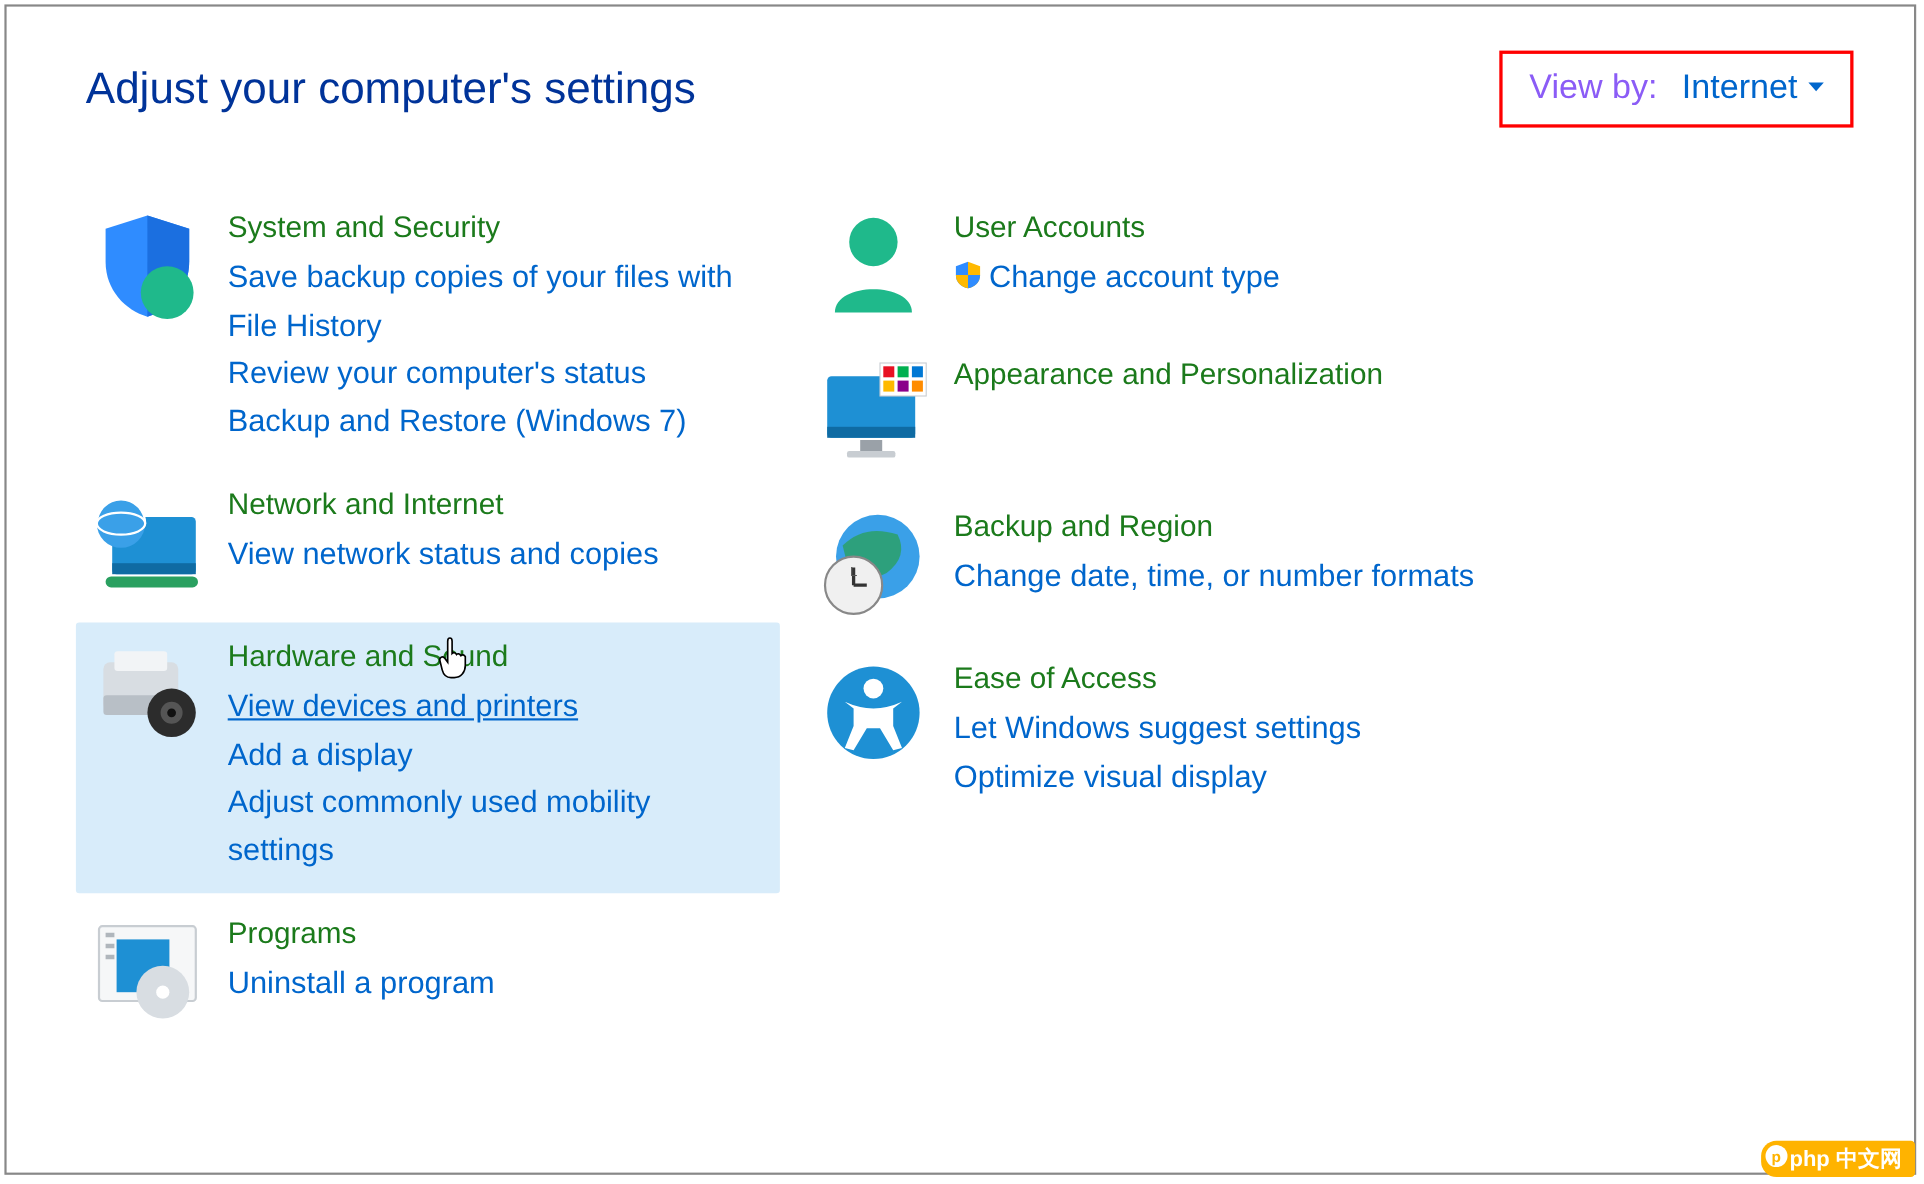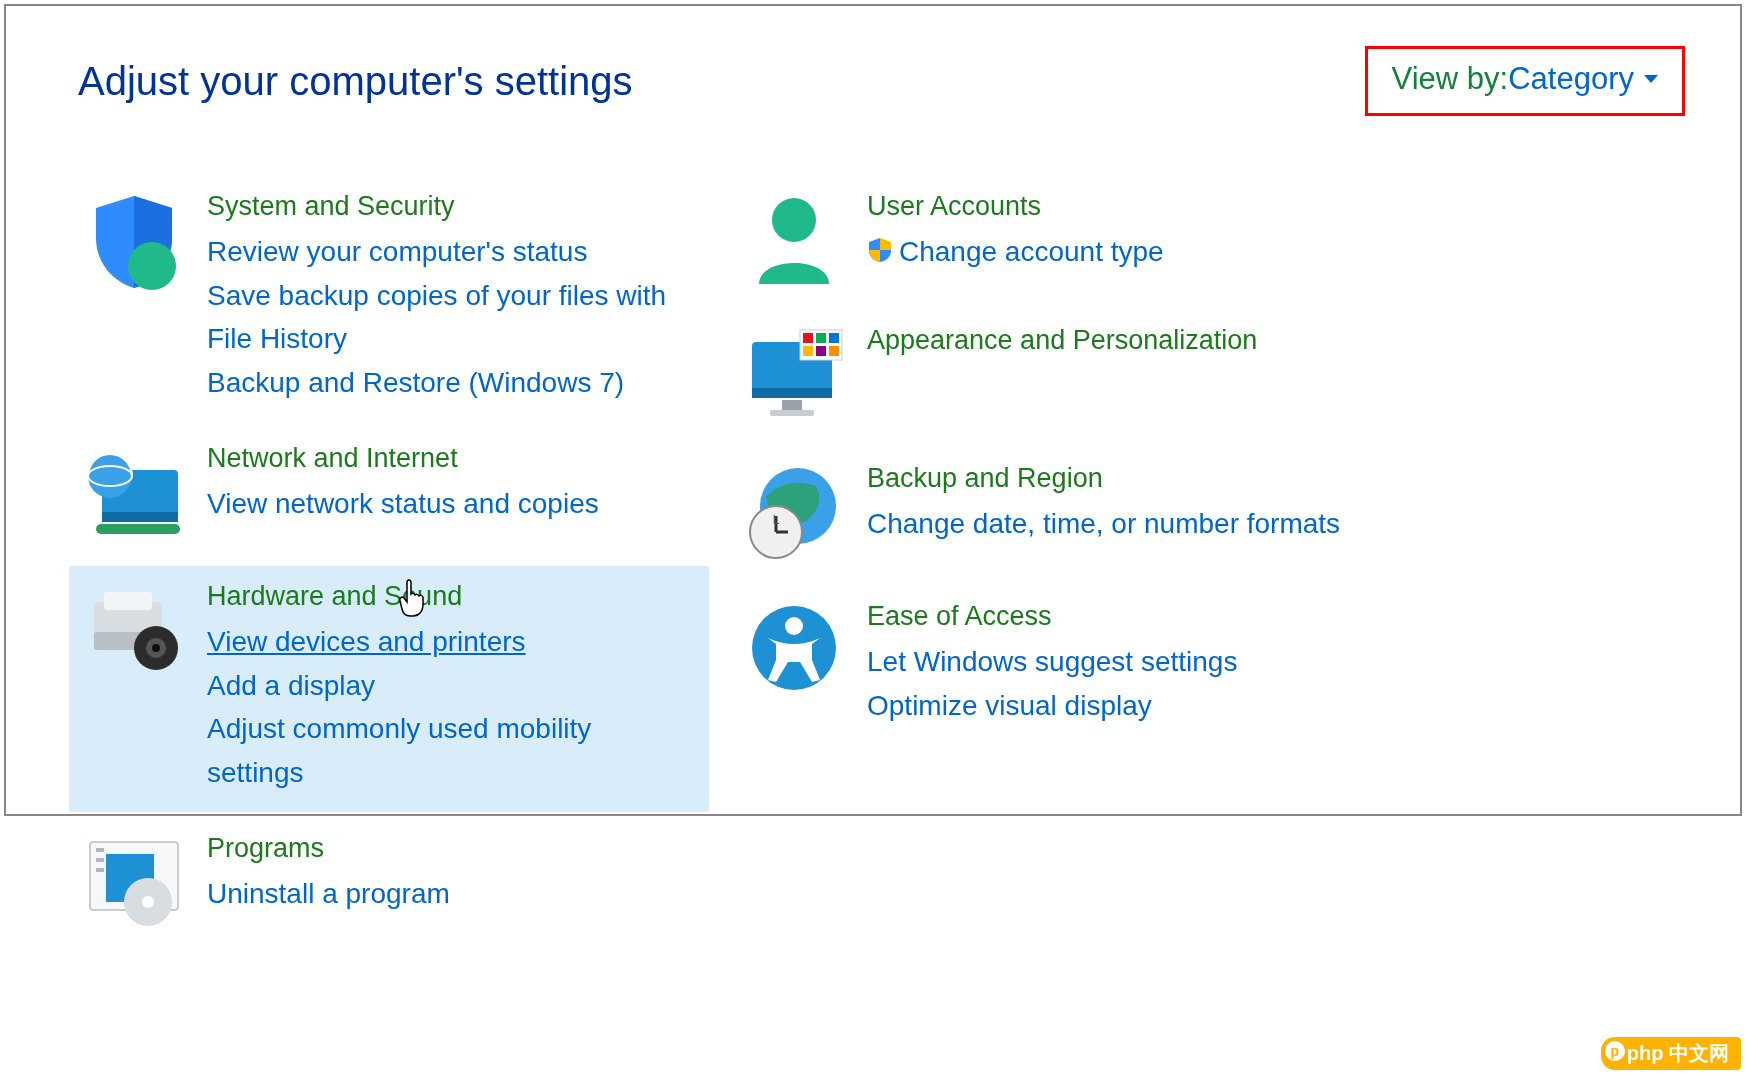--- a/index.html
+++ b/index.html
@@ -7,21 +7,21 @@
     margin: 0; padding: 0;
     font-family: "Segoe UI", Arial, sans-serif;
     background: #fff;
     width: 1749px; height: 1076px;
     overflow: hidden;
     position: relative;
   }
   .frame {
     position: absolute;
     left: 4px; top: 4px;
-    width: 1738px; height: 812px;
+    width: 1738px; height: 1064px;
     border: 2px solid #888;
     background: #fff;
   }
   .header-row {
     display: flex;
     justify-content: space-between;
     align-items: center;
     padding: 40px 55px 20px 72px;
   }
   .page-title {
@@ -29,21 +29,21 @@
     color: #003399;
     font-weight: 400;
   }
   .viewby-box {
     border: 3px solid #ff0000;
     padding: 12px 24px 16px 24px;
     display: flex;
     align-items: center;
     font-size: 31px;
   }
-  .viewby-label { color: #15803d; }
+  .viewby-label { color: #8b5cf6; margin-right: 22px; }
   .viewby-value { color: #0066cc; display: inline-flex; align-items: center; cursor: pointer; }
   .dropdown-caret {
     width: 0; height: 0;
     border-left: 7px solid transparent;
     border-right: 7px solid transparent;
     border-top: 8px solid #0066cc;
     margin-left: 10px;
   }
   .columns {
     display: flex;
@@ -120,42 +120,42 @@
 </head>
 <body>
 
 <div class="frame">
 
   <div class="header-row">
     <div class="page-title">Adjust your computer's settings</div>
     <div class="viewby-box">
       <span class="viewby-label">View by:</span>
       <span class="viewby-value">
-        <span>Category</span>
+        <span>Internet</span>
         <span class="dropdown-caret"></span>
       </span>
     </div>
   </div>
 
   <div class="columns">
 
     <div class="col col-left">
 
       <div class="category">
         <div class="cat-icon">
           <svg width="88" height="96" viewBox="0 0 88 96">
             <path d="M44 2 L82 14 V44 C82 70 64 88 44 94 C24 88 6 70 6 44 V14 Z" fill="#2f8cff"></path>
             <path d="M44 2 L82 14 V44 C82 70 64 88 44 94 V2 Z" fill="#1b6fe0"></path>
             <circle cx="62" cy="72" r="24" fill="#1fb98b"></circle>
           </svg>
         </div>
         <div class="cat-body">
           <div class="cat-title">System and Security</div>
+          <a class="cat-link">Save backup copies of your files with File History</a>
           <a class="cat-link">Review your computer's status</a>
-          <a class="cat-link">Save backup copies of your files with File History</a>
           <a class="cat-link">Backup and Restore (Windows 7)</a>
         </div>
       </div>
 
       <div class="category">
         <div class="cat-icon">
           <svg width="100" height="96" viewBox="0 0 100 96">
             <rect x="18" y="24" width="76" height="52" rx="4" fill="#1e90d4"></rect>
             <rect x="18" y="66" width="76" height="10" fill="#0f6ba3"></rect>
             <circle cx="26" cy="30" r="22" fill="#3aa0e8"></circle>

